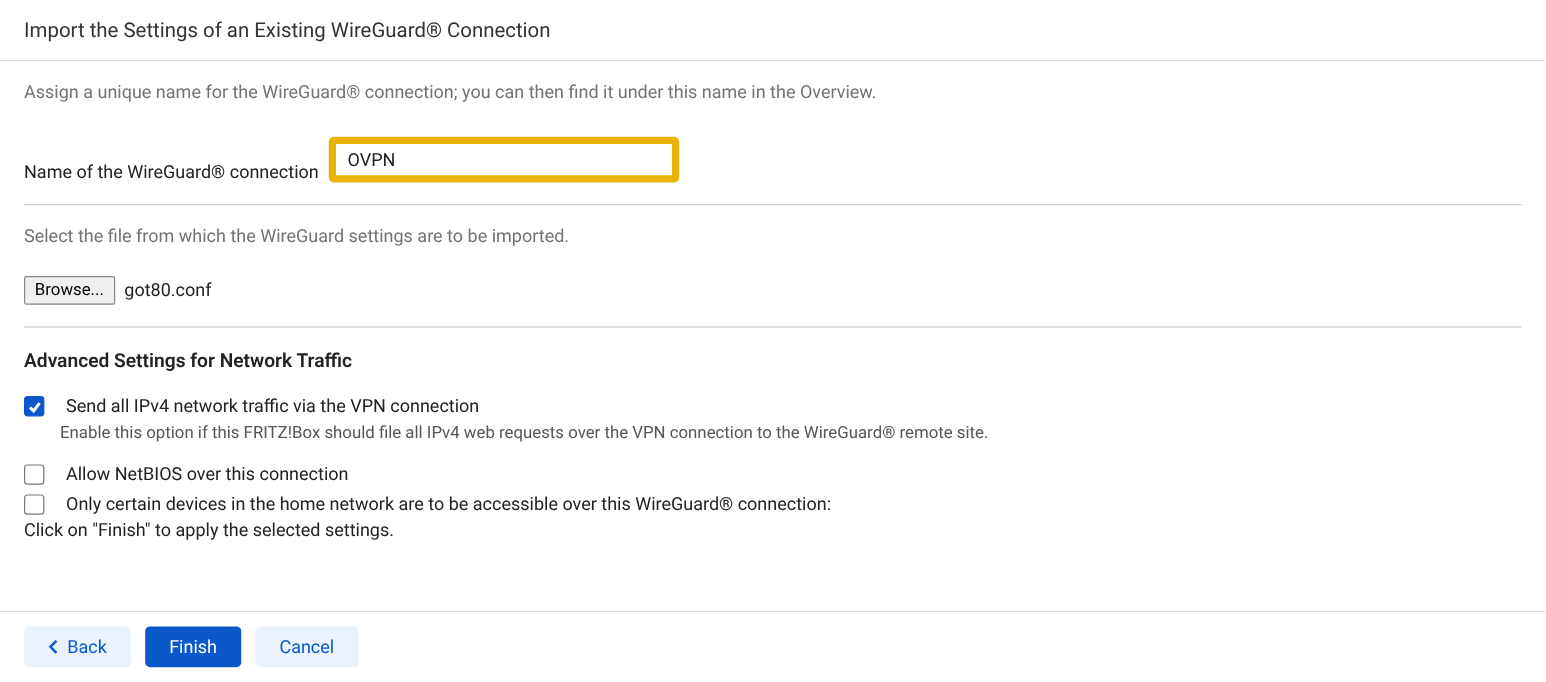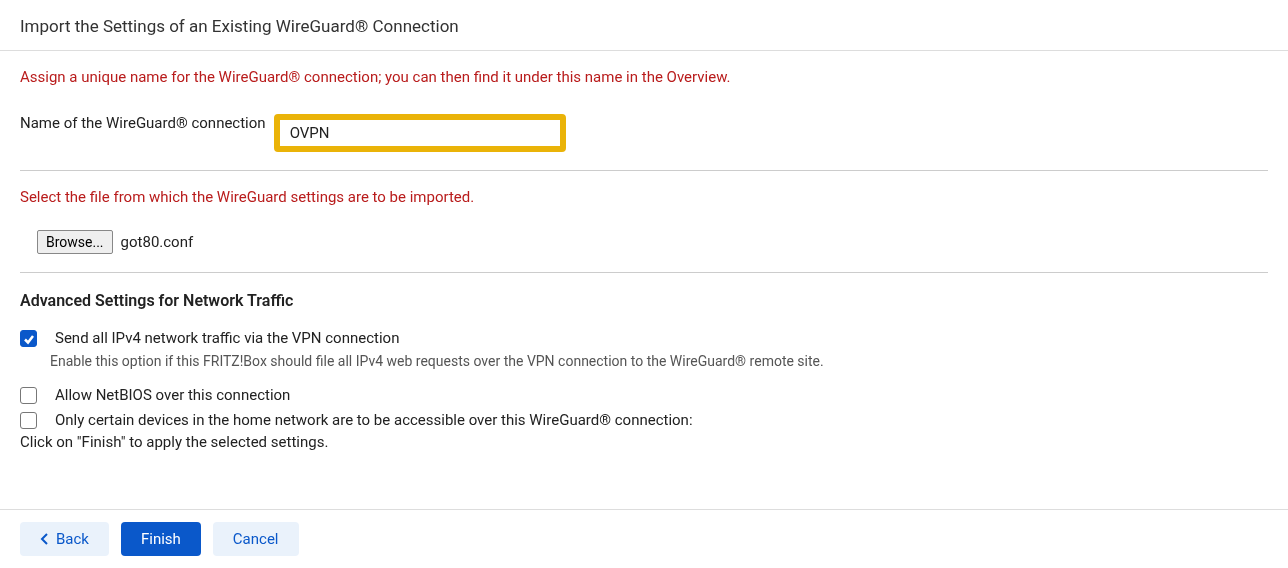--- a/index.html
+++ b/index.html
@@ -18,25 +18,25 @@
   color: #333;
   padding: 16px 20px 14px 20px;
   border-bottom: 1px solid #ddd;
 }
 .content {
   padding: 0 20px;
 }
 .instruction {
   padding: 17px 0 10px 0;
   font-size: 15px;
-  color: #b91c1c;
+  color: #737373;
 }
 .field-row {
   display: flex;
-  align-items: flex-start;
+  align-items: flex-end;
   gap: 8px;
   padding: 18px 0 18px 0;
 }
 .field-label {
   font-size: 15px;
   color: #222;
 }
 .text-input {
   width: 292px;
   height: 38px;
@@ -59,21 +59,20 @@
   padding: 14px 0 18px 0;
 }
 .browse-btn {
   background: #efefef;
   border: 1px solid #888;
   border-radius: 2px;
   padding: 3px 8px;
   font-size: 14px;
   font-family: inherit;
   cursor: pointer;
-  margin-left: 17px;
 }
 .filename {
   font-size: 15px;
   color: #222;
 }
 .section-heading {
   font-size: 16px;
   font-weight: 600;
   color: #222;
   padding: 18px 0 14px 0;

